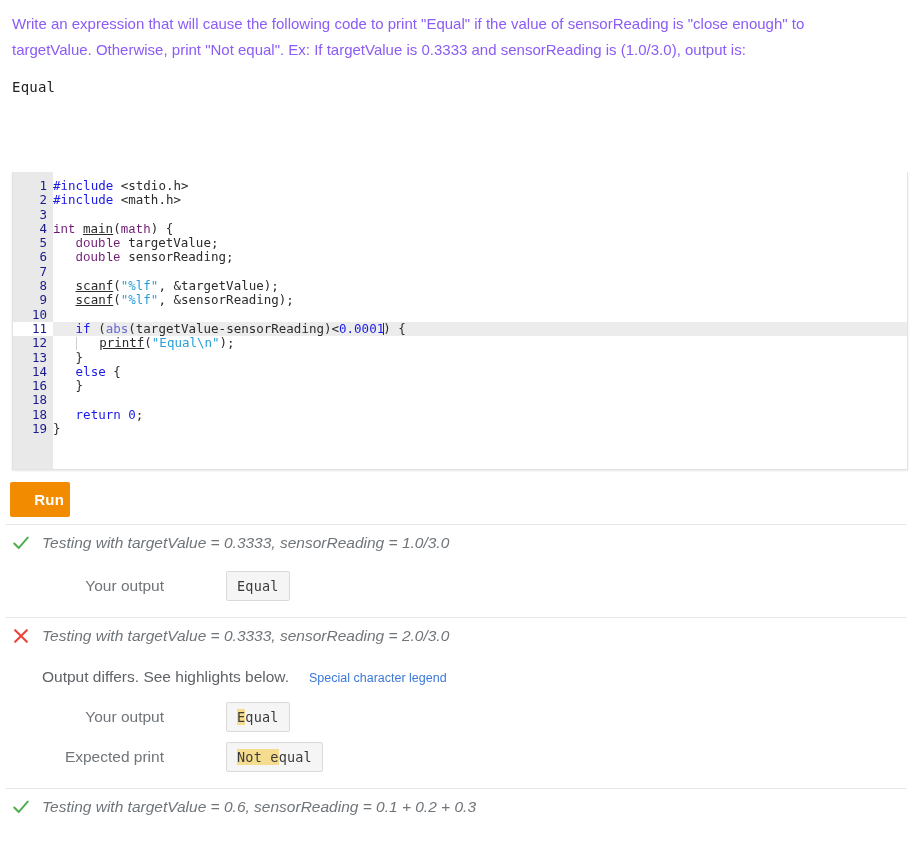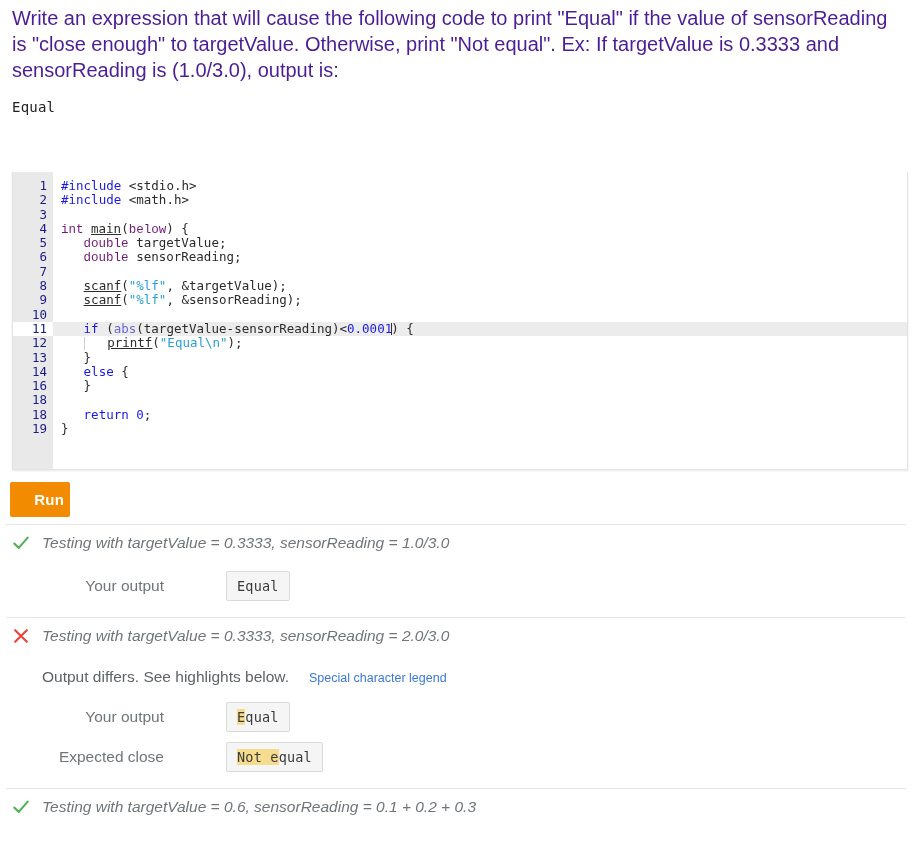--- a/index.html
+++ b/index.html
@@ -7,24 +7,24 @@
     margin: 0; padding: 0;
     width: 912px; height: 861px;
     background: #ffffff;
     font-family: "Liberation Sans", sans-serif;
     -webkit-font-smoothing: antialiased;
   }
   body { overflow: hidden; position: relative; }
 
   
   .prompt {
-    color: #4c1d95;
-    font-size: 20px;
+    color: #8b5cf6;
+    font-size: 15px;
     line-height: 26px;
-    padding: 5px 12px 0 12px;
+    padding: 11px 12px 0 12px;
     max-width: 900px;
   }
   .prompt-sample {
     font-family: "DejaVu Sans Mono", "Liberation Mono", monospace;
     font-size: 14px;
     color: #202124;
     padding: 16px 12px 0 12px;
     letter-spacing: 0.2px;
   }
 
@@ -68,21 +68,20 @@
     min-width: 40px;
     text-align: right;
     padding-right: 6px;
     color: #1a1a8c;
     background: transparent;
   }
   .code-line.active .ln { background: #ffffff; color: #1a1a8c; }
   .lt {
     position: relative;
     z-index: 2;
-    padding-left: 8px;
     color: #2b2b2b;
   }
   
   .kw   { color: #1a1ae6; }
   .pp   { color: #1a1ae6; }
   .hdr  { color: #2b2b2b; }
   .typ  { color: #701a75; font-family: Liberation Mono, monospace; }
   .str  { color: #2a9fd6; }
   .num  { color: #1a1ae6; }
   .fn   { color: #2b2b2b; text-decoration: underline; }
@@ -206,21 +205,21 @@
       <span class="lt"><span class="pp">#include</span> <span class="hdr">&lt;math.h&gt;</span></span>
     </div>
 
     <div class="code-line">
       <span class="ln">3</span>
       <span class="lt"> </span>
     </div>
 
     <div class="code-line">
       <span class="ln">4</span>
-      <span class="lt"><span class="typ">int</span> <span class="fn">main</span>(<span class="typ">below</span>) {</span>
+      <span class="lt"><span class="typ">int</span> <span class="fn">main</span>(<span class="typ">math</span>) {</span>
     </div>
 
     <div class="code-line">
       <span class="ln">5</span>
       <span class="lt">   <span class="typ">double</span> <span class="id">targetValue</span>;</span>
     </div>
 
     <div class="code-line">
       <span class="ln">6</span>
       <span class="lt">   <span class="typ">double</span> <span class="id">sensorReading</span>;</span>
@@ -321,21 +320,21 @@
     <div class="test-body">
       <div class="diff-note">
         <span>Output differs. See highlights below.</span>
         <a class="legend-link">Special character legend</a>
       </div>
       <div class="io-row">
         <span class="io-label">Your output</span>
         <span class="io-box"><span class="hl">E</span><span>qual</span></span>
       </div>
       <div class="io-row">
-        <span class="io-label">Expected close</span>
+        <span class="io-label">Expected print</span>
         <span class="io-box"><span class="hl">Not e</span><span>qual</span></span>
       </div>
     </div>
   </div>
 
   <div class="test">
     <div class="divider"></div>
     <div class="test-head">
       <svg class="status-icon" viewBox="0 0 20 20">
         <path d="M2.5 10.5 L7.5 15.5 L17.5 4" fill="none" stroke="#4caf50" stroke-width="2.2" stroke-linecap="round" stroke-linejoin="round"></path>

